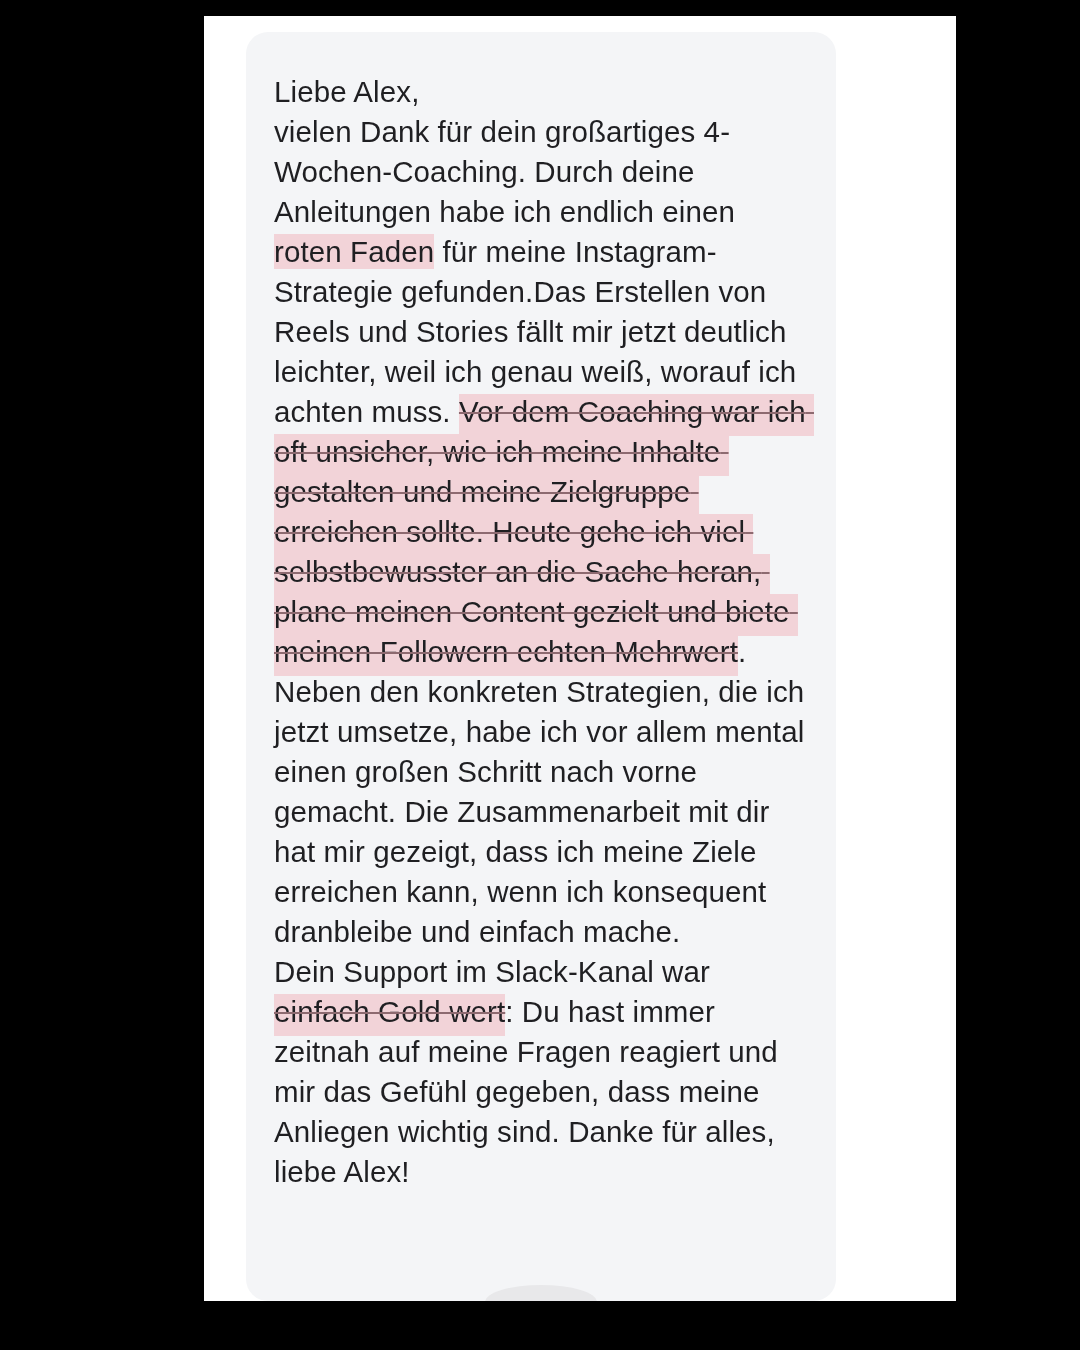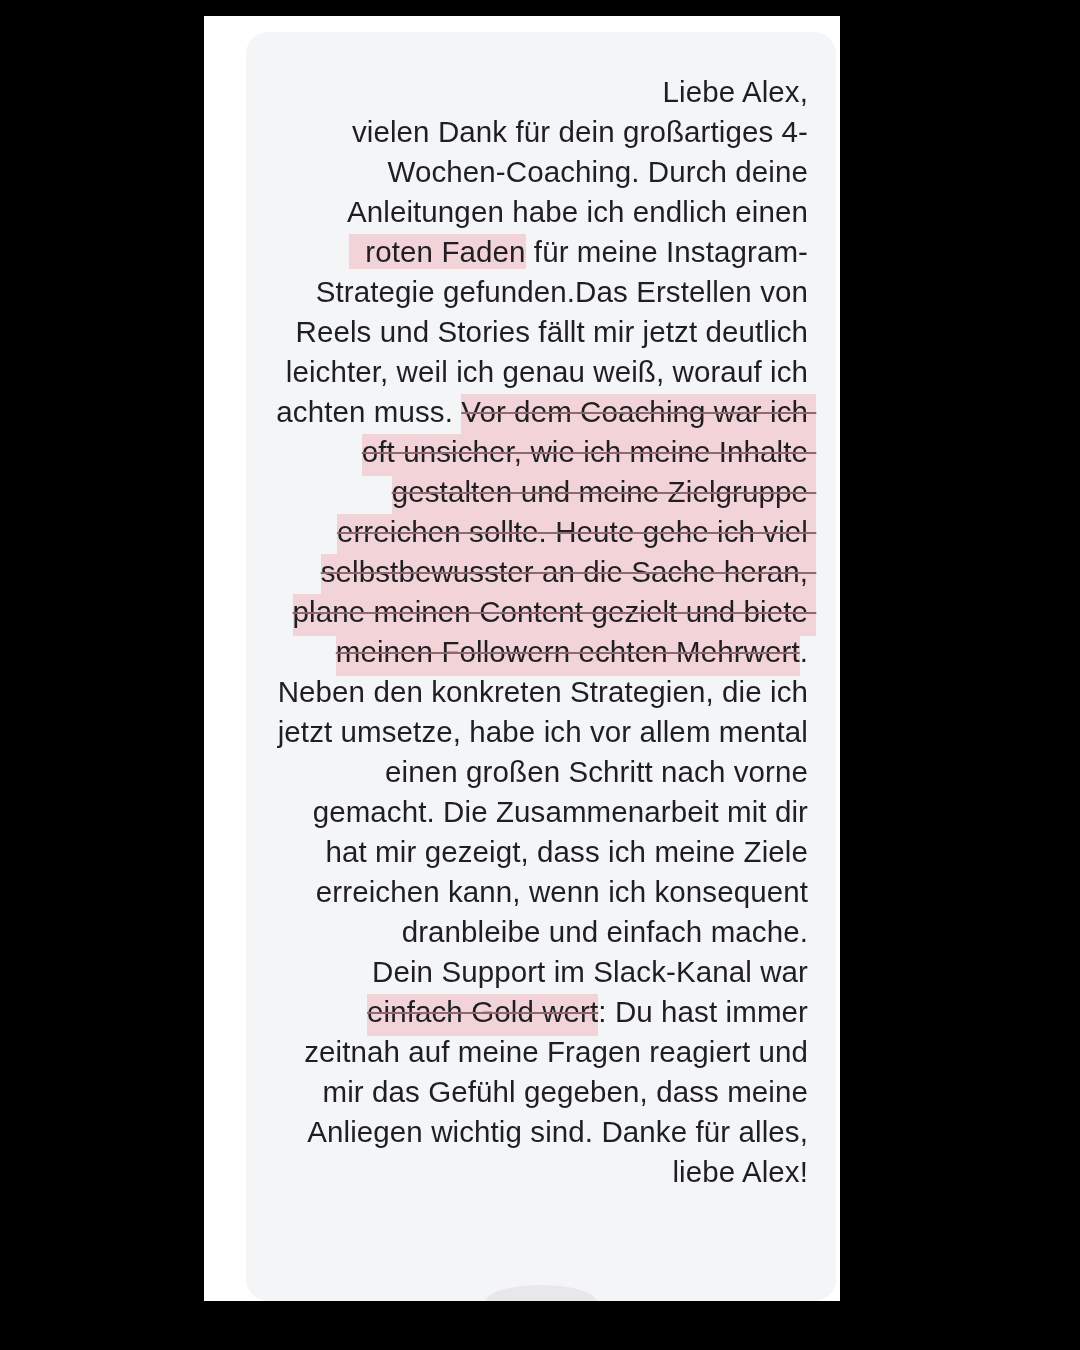--- a/index.html
+++ b/index.html
@@ -10,25 +10,24 @@
   body {
     width: 1080px;
     height: 1350px;
     font-family: "Liberation Sans", sans-serif;
     overflow: hidden;
   }
   .screen {
     position: absolute;
     left: 204px;
     top: 16px;
-    width: 636px;
+    width: 752px;
     height: 1285px;
     background: #ffffff;
     overflow: hidden;
-    text-align: right;
   }
   .bubble {
     position: absolute;
     left: 42px;
     top: 16px;
     width: 590px;
     min-height: 1269px;
     background: #f4f5f7;
     border-radius: 22px;
     box-sizing: border-box;
@@ -42,21 +41,21 @@
     white-space: pre-wrap;
     word-wrap: break-word;
   }
   .p {
     margin: 0;
   }
   .hl {
     background: #f2d3d8;
     box-decoration-break: clone;
     -webkit-box-decoration-break: clone;
-    padding: 1px 0 1px 16px;
+    padding: 1px 0 1px 0;
   }
   .hl-strike {
     background: #f2d3d8;
     box-decoration-break: clone;
     -webkit-box-decoration-break: clone;
     text-decoration: line-through;
     text-decoration-color: #8d6a70;
     text-decoration-thickness: 2px;
     padding: 1px 0 8px 0;
   }

